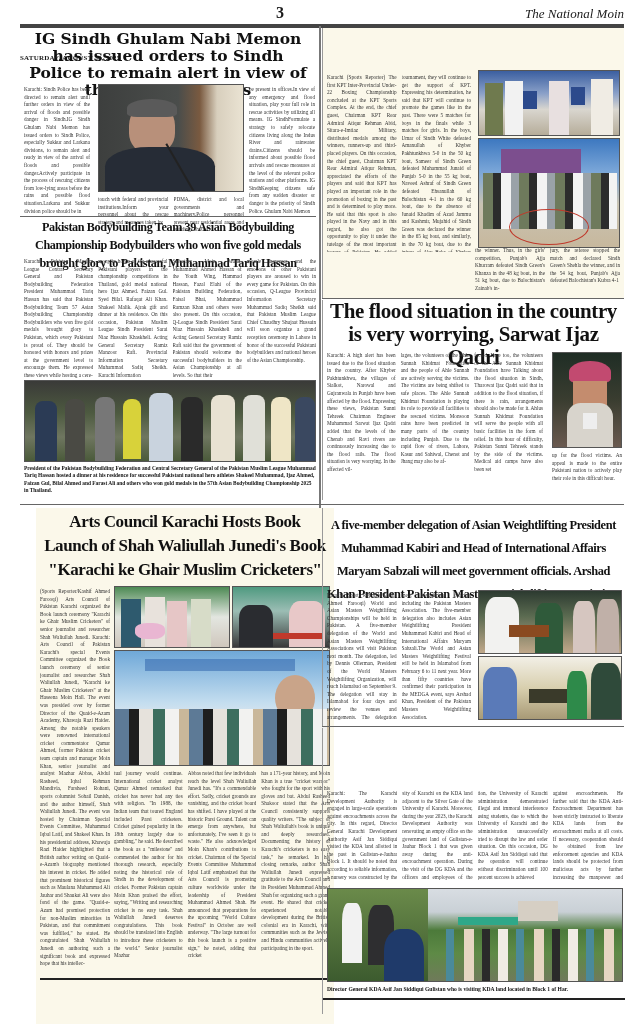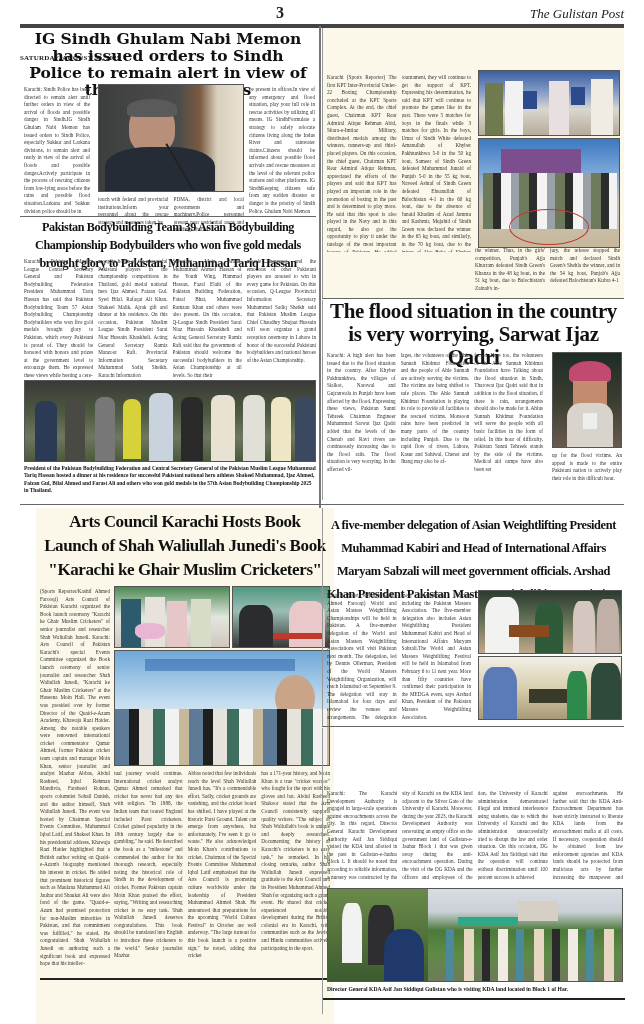--- a/index.html
+++ b/index.html
@@ -21,21 +21,21 @@
   .hrule { height: 1px; background: #666; }
   .cap { font-size: 5.4px; line-height: 7.4px; font-weight: bold; color: #111; }
   .cream { background: #fbf8ea; }
 </style>
 </head>
 <body>
 
 <div class="abs masthead">
   <span class="mh-date">SATURDAY, AUGUST 30, 2025</span>
   <span class="mh-page">3</span>
-  <span class="mh-paper">The Gulistan Post</span>
+  <span class="mh-paper">The National Moin</span>
 </div>
 <div class="abs mh-rule"></div>
 <div class="abs vrule"></div>
 
 <div class="abs" style="left:20px; top:30px; width:296px; height:222px;">
   <div class="hl hl-slab" style="font-size:15.5px; line-height:17px; padding:0 4px;">IG Sindh Ghulam Nabi Memon has issued orders to Sindh Police to remain alert in view of the threat of floods</div>
   <div style="position:absolute; left:4px; top:56px; width:66px;">
     <div class="body" style="height:162px; overflow:hidden;">Karachi: Sindh Police has been directed to remain alert until further orders in view of the arrival of floods and possible danger in Sindh.IG Sindh Ghulam Nabi Memon has issued orders to Sindh Police, especially Sukkur and Larkana divisions, to remain alert and ready in view of the arrival of floods and possible danger.Actively participate in the process of rescuing citizens from low-lying areas before the rains and possible flood situation.Larkana and Sukkur division police should be in</div>
   </div>
   <div class="photo" style="position:absolute; left:78px; top:54px; width:146px; height:108px; background:linear-gradient(90deg,#3d3f3e 0%,#4a4d4b 55%,#7a5a40 70%,#d8cfbd 82%,#eae3d3 100%);">

